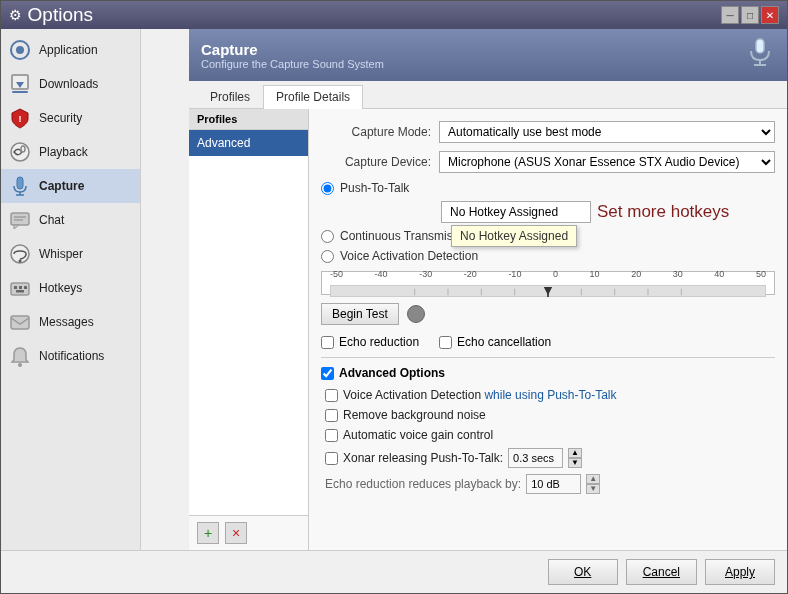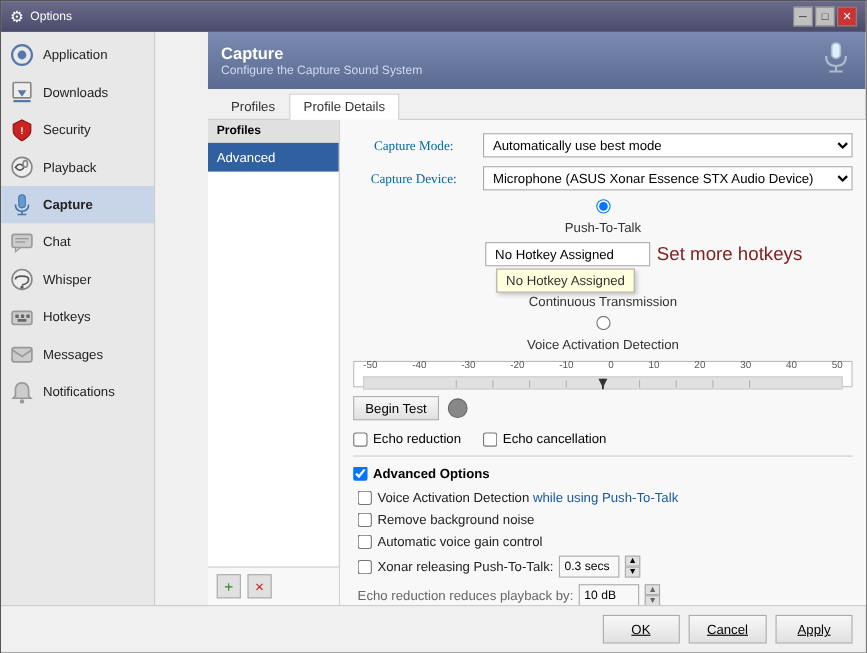--- a/index.html
+++ b/index.html
@@ -31,21 +31,21 @@
     }
     .title-bar-left {
       display: flex;
       align-items: center;
       gap: 6px;
     }
     .title-icon {
       font-size: 14px;
     }
     .title-text {
-      font-size: 11px;
+      font-size: 19px;
       font-weight: normal;
     }
     .title-buttons {
       display: flex;
       gap: 2px;
     }
     .title-btn {
       width: 18px;
       height: 18px;
       background: #c0c0c0;
@@ -211,42 +211,40 @@
     }
     .form-row {
       display: flex;
       align-items: center;
       margin-bottom: 8px;
       gap: 8px;
     }
     .form-label {
       width: 110px;
       font-size: 12px;
-      text-align: center;
+      text-align: right;
       flex-shrink: 0;
-      color: #0369a1;
-      font-family: Liberation Serif, serif;
+      color: #404040;
     }
     .form-control-full {
       flex: 1;
     }
     select.dropdown {
       width: 100%;
       height: 22px;
       font-size: 12px;
       border: 1px solid #aaa;
       background: white;
       padding: 0 4px;
     }
     .radio-row {
       display: flex;
       align-items: center;
       margin-bottom: 6px;
       gap: 6px;
-      flex-direction: column;
     }
     .radio-row input[type=radio] {
       margin: 0;
     }
     .radio-label {
       font-size: 12px;
       color: #333;
     }
     .ptt-controls {
       display: flex;

